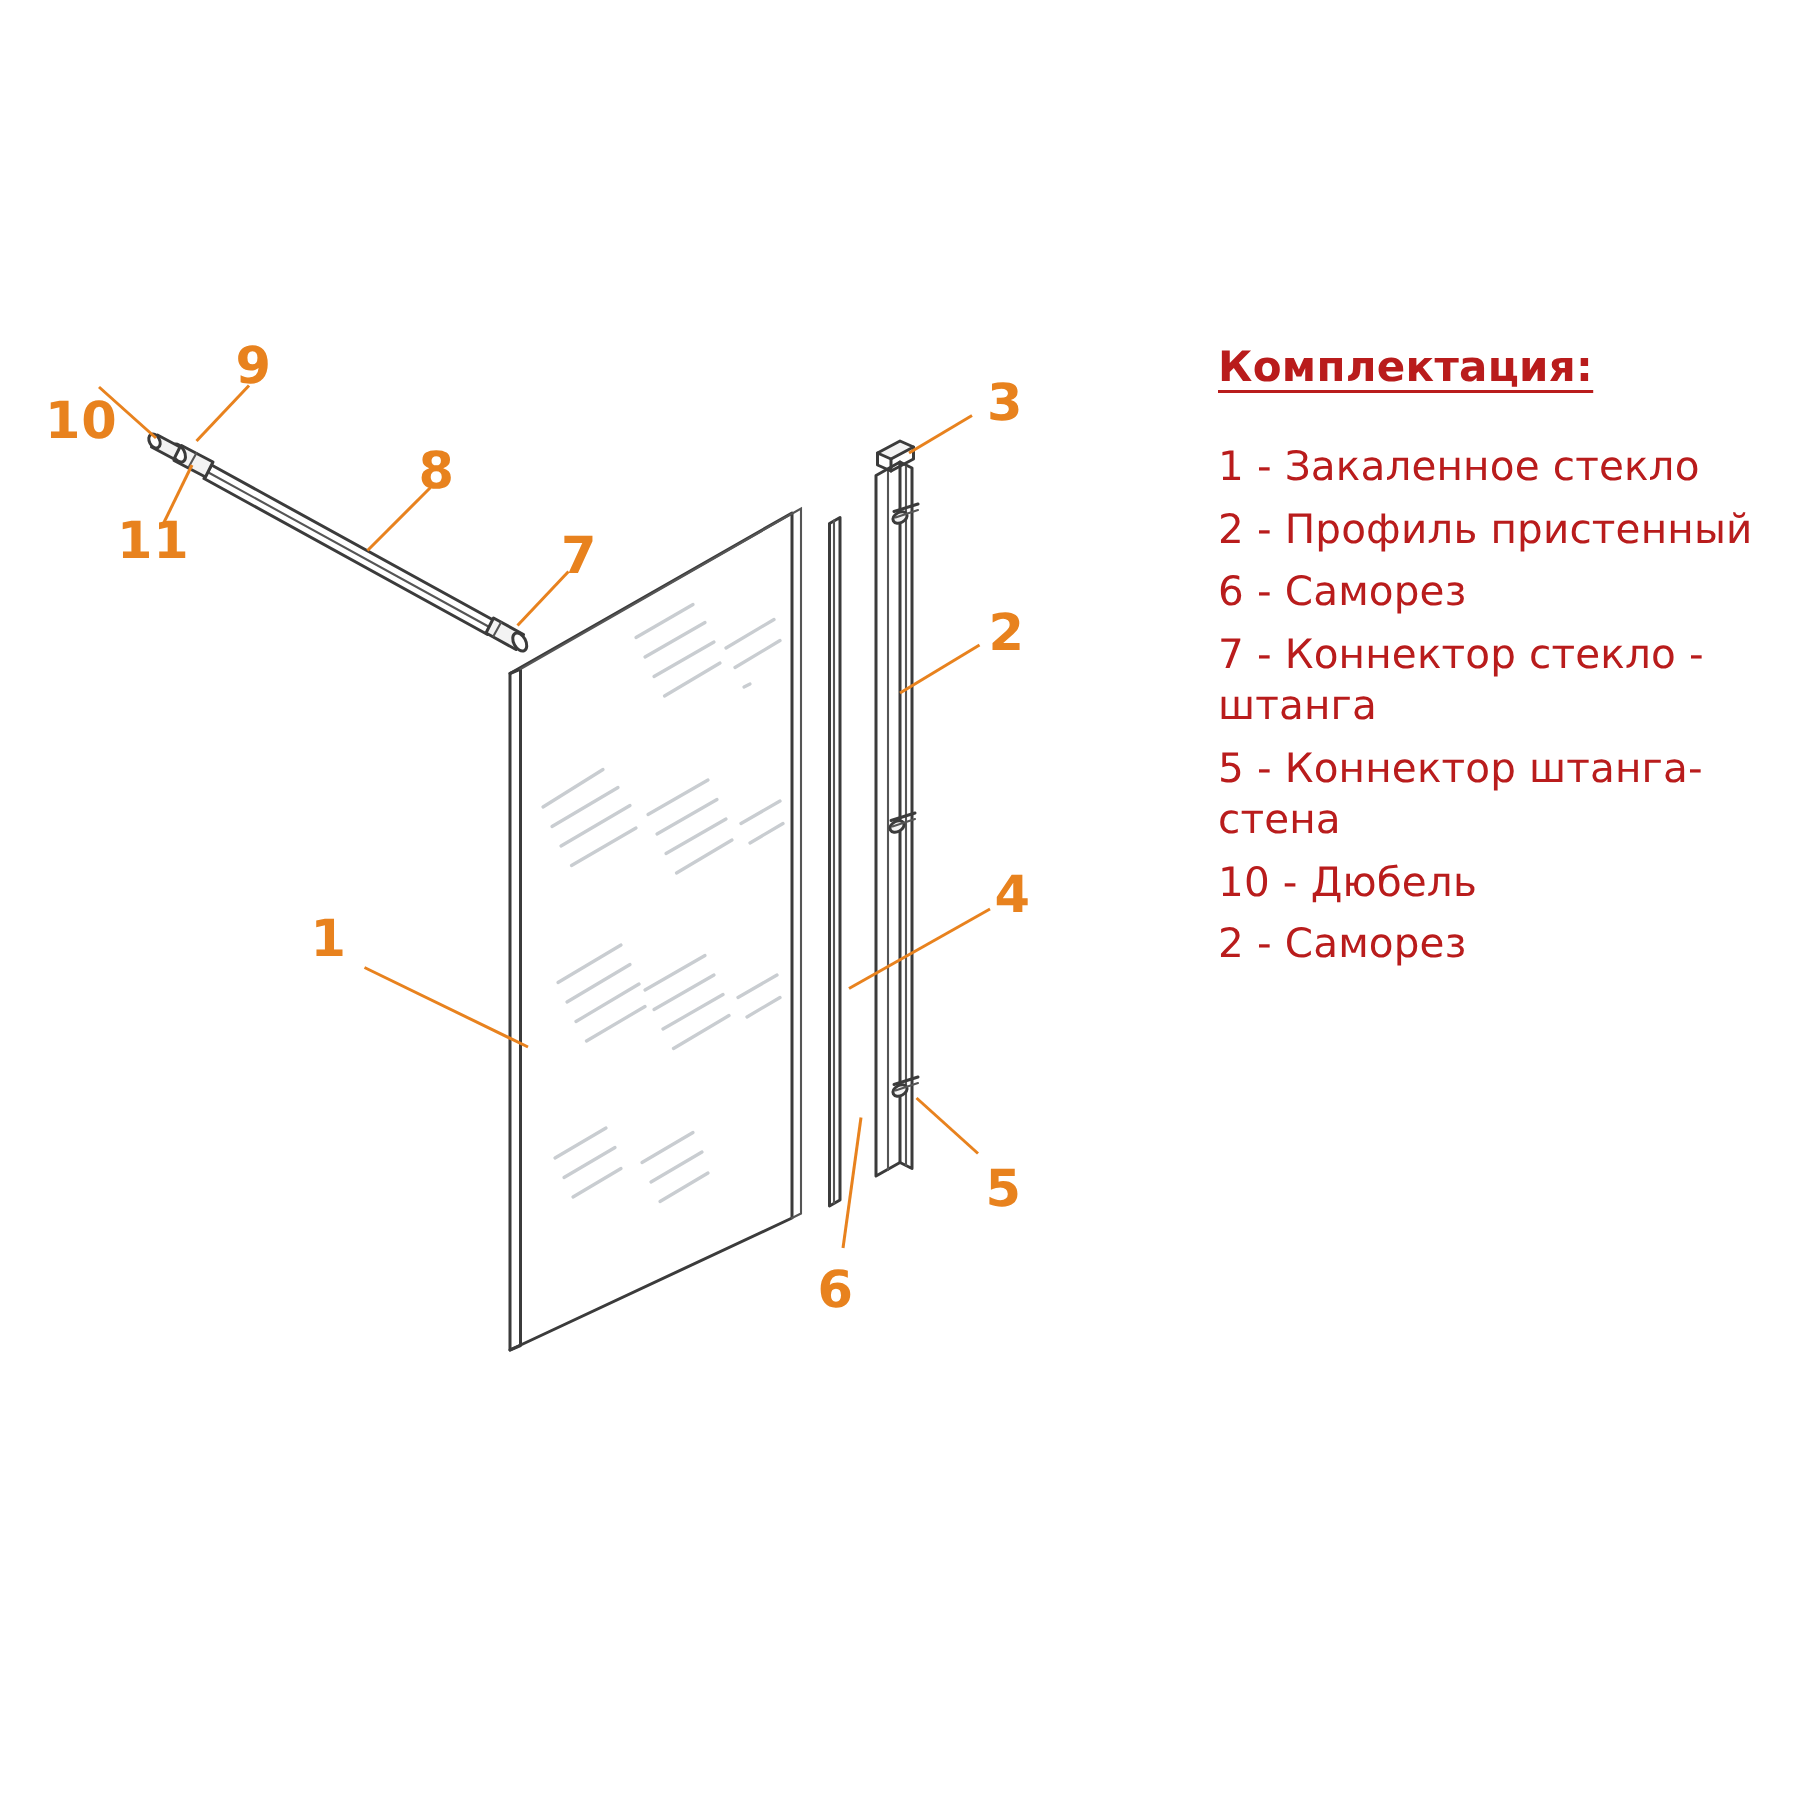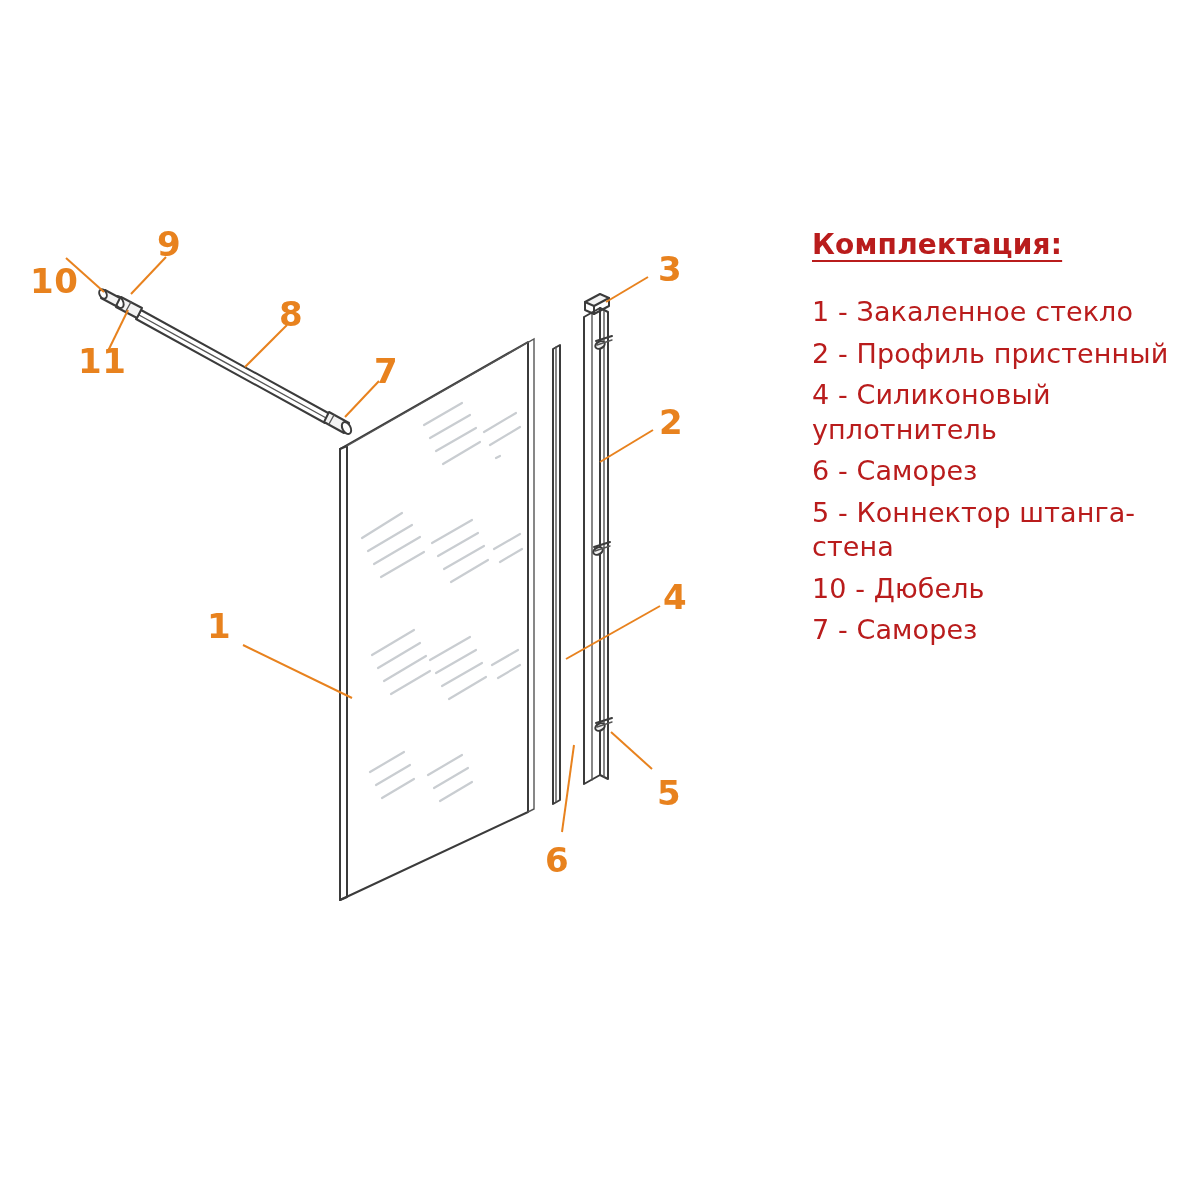--- a/index.html
+++ b/index.html
@@ -208,21 +208,21 @@
   <div class="callout-num" style="left:279px; top:297px;">8</div>
   <div class="callout-num" style="left:157px; top:227px;">9</div>
   <div class="callout-num" style="left:30px;  top:227px;margin-top:37px;">10</div>
   <div class="callout-num" style="left:78px;  top:344px;">11</div>
 
   <div class="legend">
     <div class="legend-title">Комплектация:</div>
     <ul class="legend-list">
       <li>1 - Закаленное стекло</li>
       <li>2 - Профиль пристенный</li>
-      <li>4 - Силиконовый уплотнитель</li>
       <li>6 - Саморез</li>
+      <li>7 - Коннектор стекло - штанга</li>
       <li>5 - Коннектор штанга-стена</li>
       <li>10 - Дюбель</li>
-      <li>7 - Саморез</li>
+      <li>2 - Саморез</li>
     </ul>
   </div>
 
 </div>
 
 </body></html>

